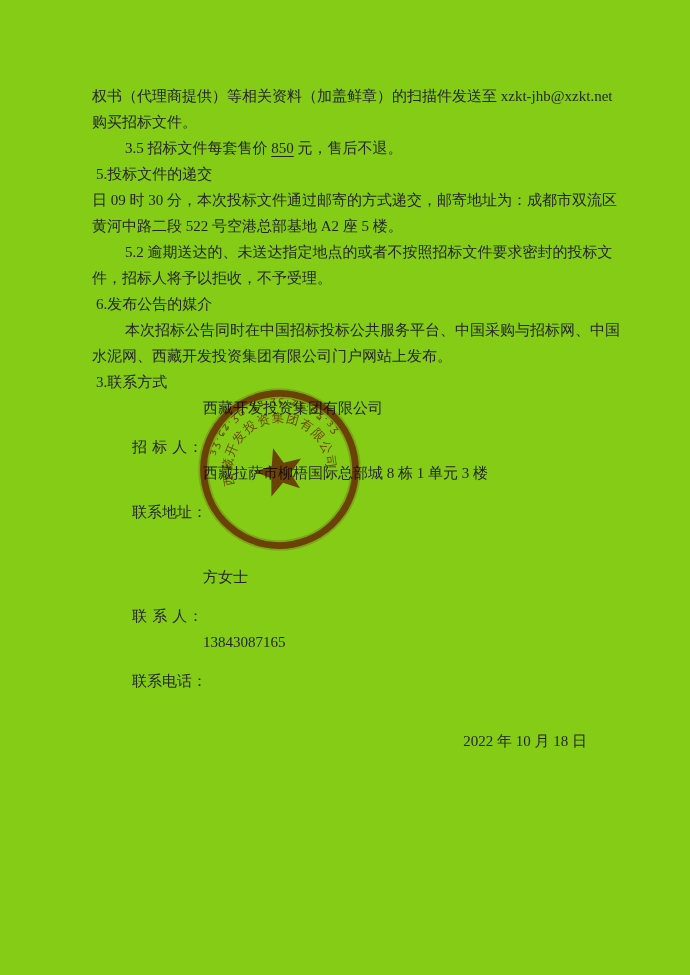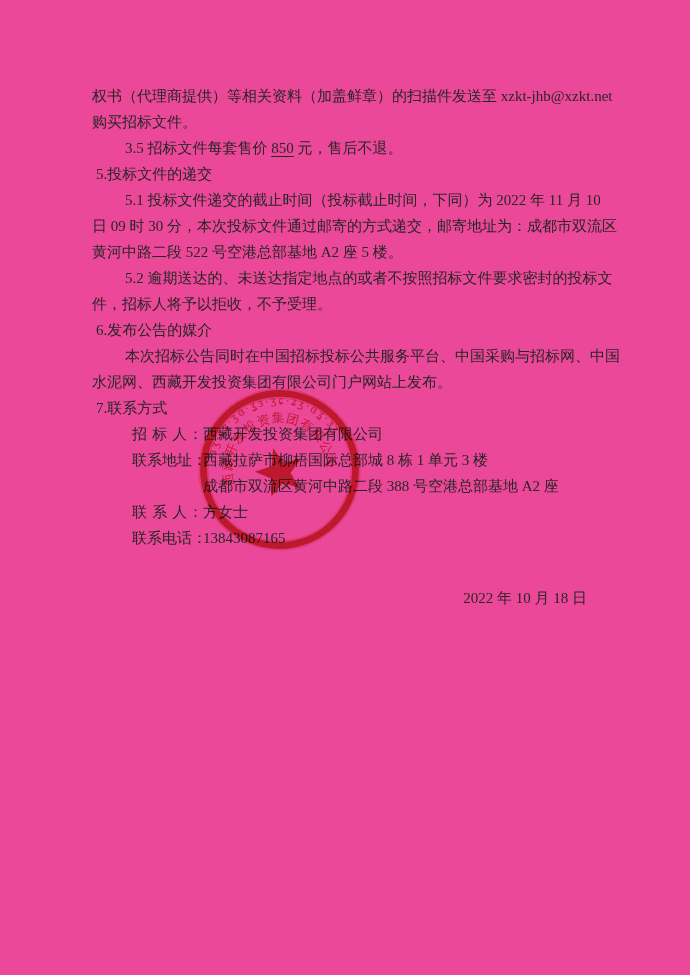--- a/index.html
+++ b/index.html
@@ -1,33 +1,33 @@
 <!DOCTYPE html>
 <html><head>
 <meta charset="utf-8">
 <style>
   html,body{margin:0;padding:0;}
   body{
     width:690px;height:975px;background:#ffffff;position:relative;overflow:hidden;
     font-family:"Liberation Serif","DejaVu Serif",serif;
     color:#262626;
   }
-  .page{position:absolute;inset:0;background:#ec4899;}
+  .page{position:absolute;inset:0;background:#84cc16;}
   .content{
     position:absolute;left:92px;top:83px;width:508px;
     font-size:15px;line-height:26px;
   }
   .line{white-space:nowrap;}
   .indent{padding-left:33px;}
   .heading{font-weight:400;margin-left:4px;white-space:nowrap;}
   .u{text-decoration:underline;text-underline-offset:3px;}
   .contact-row{display:flex;padding-left:40px;white-space:nowrap;}
   .clabel{
     display:inline-block;width:71px;flex:0 0 71px;
-    text-align:justify;text-align-last:justify;
+    text-align:justify;text-align-last:justify;margin-top:39px;
   }
   .cvalue{flex:1;}
   .date-line{margin-top:34px;text-align:right;padding-right:13px;white-space:nowrap;}
   .seal{
     position:absolute;left:174px;top:364px;width:211px;height:211px;
     mix-blend-mode:multiply;opacity:.92;pointer-events:none;
   }
   .seal svg{width:100%;height:100%;}
 </style>
 </head>
@@ -38,43 +38,41 @@
   <div class="content">
 
     <div class="line">权书（代理商提供）等相关资料（加盖鲜章）的扫描件发送至 xzkt-jhb@xzkt.net</div>
     <div class="line">购买招标文件。</div>
 
     <div class="line indent">
       <span>3.5 招标文件每套售价 </span><span class="u">850</span><span> 元，售后不退。</span>
     </div>
 
     <div class="heading">5.投标文件的递交</div>
-    <div class="line indent">5.1 投标文件递交的截止时间（投标截止时间，下同）为 2022 年 11 月 10</div>
     <div class="line">日 09 时 30 分，本次投标文件通过邮寄的方式递交，邮寄地址为：成都市双流区</div>
     <div class="line">黄河中路二段 522 号空港总部基地 A2 座 5 楼。</div>
     <div class="line indent">5.2 逾期送达的、未送达指定地点的或者不按照招标文件要求密封的投标文</div>
     <div class="line">件，招标人将予以拒收，不予受理。</div>
 
     <div class="heading">6.发布公告的媒介</div>
     <div class="line indent">本次招标公告同时在中国招标投标公共服务平台、中国采购与招标网、中国</div>
     <div class="line">水泥网、西藏开发投资集团有限公司门户网站上发布。</div>
 
-    <div class="heading">7.联系方式</div>
+    <div class="heading">3.联系方式</div>
 
     <div class="contact-row">
       <span class="clabel">招 标 人：</span>
       <span class="cvalue">西藏开发投资集团有限公司</span>
     </div>
     <div class="contact-row">
       <span class="clabel">联系地址：</span>
       <span class="cvalue">西藏拉萨市柳梧国际总部城 8 栋 1 单元 3 楼</span>
     </div>
     <div class="contact-row">
       <span class="clabel"></span>
-      <span class="cvalue">成都市双流区黄河中路二段 388 号空港总部基地 A2 座</span>
     </div>
     <div class="contact-row">
       <span class="clabel">联 系 人：</span>
       <span class="cvalue">方女士</span>
     </div>
     <div class="contact-row">
       <span class="clabel">联系电话：</span>
       <span class="cvalue">13843087165</span>
     </div>
 

